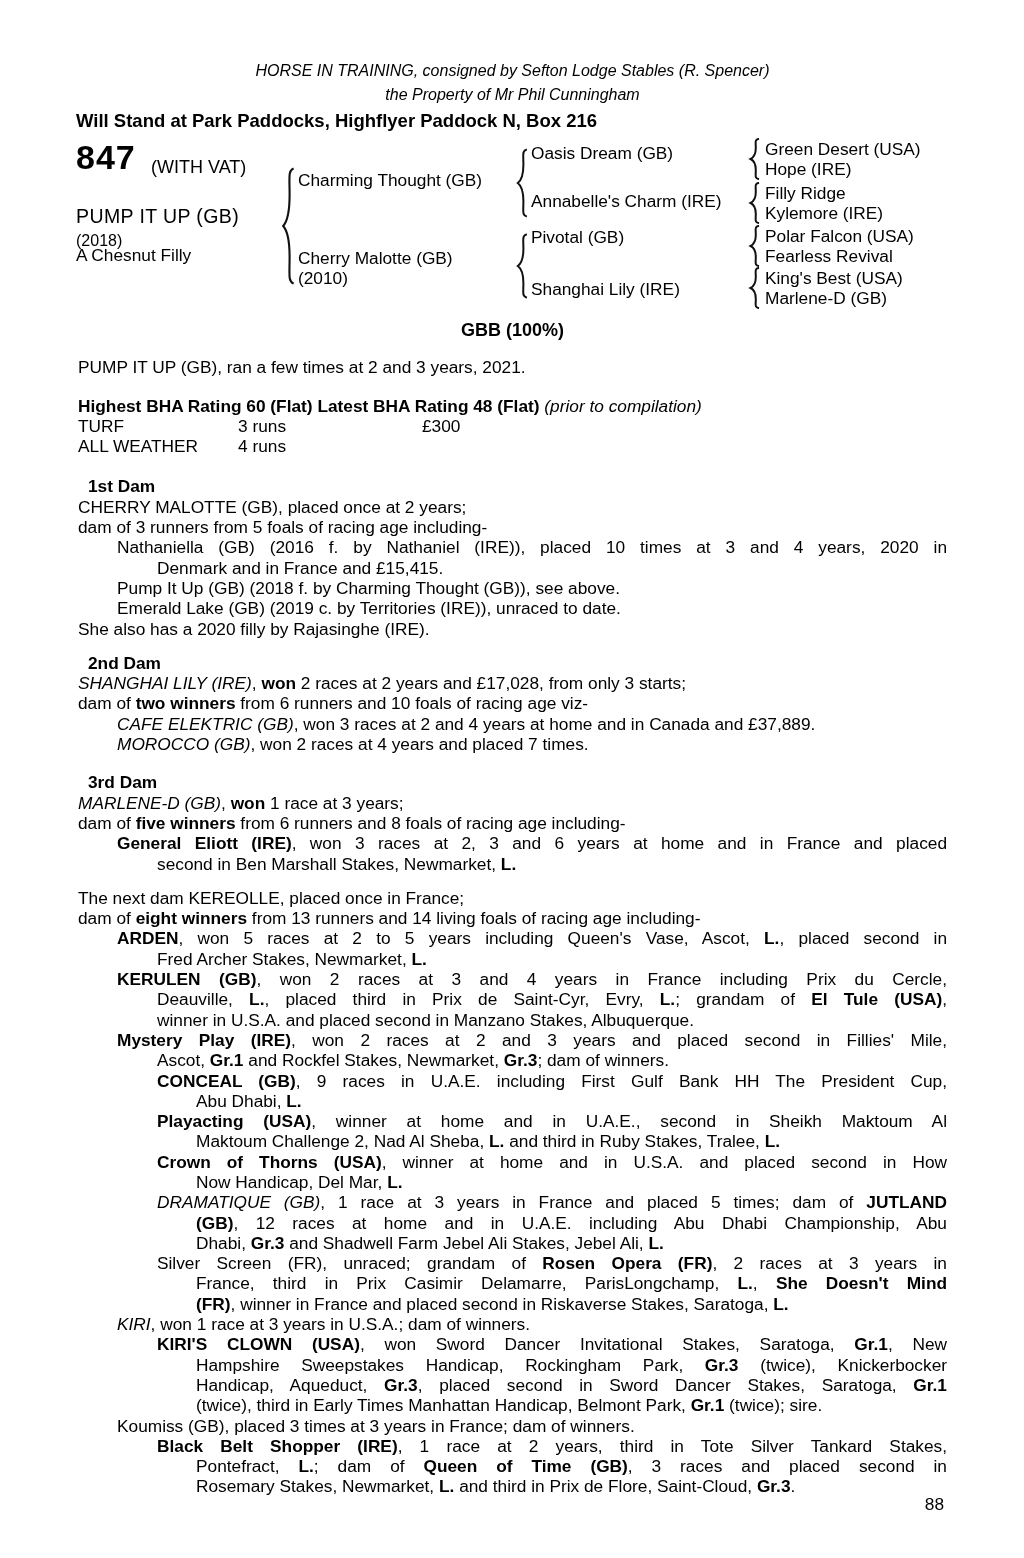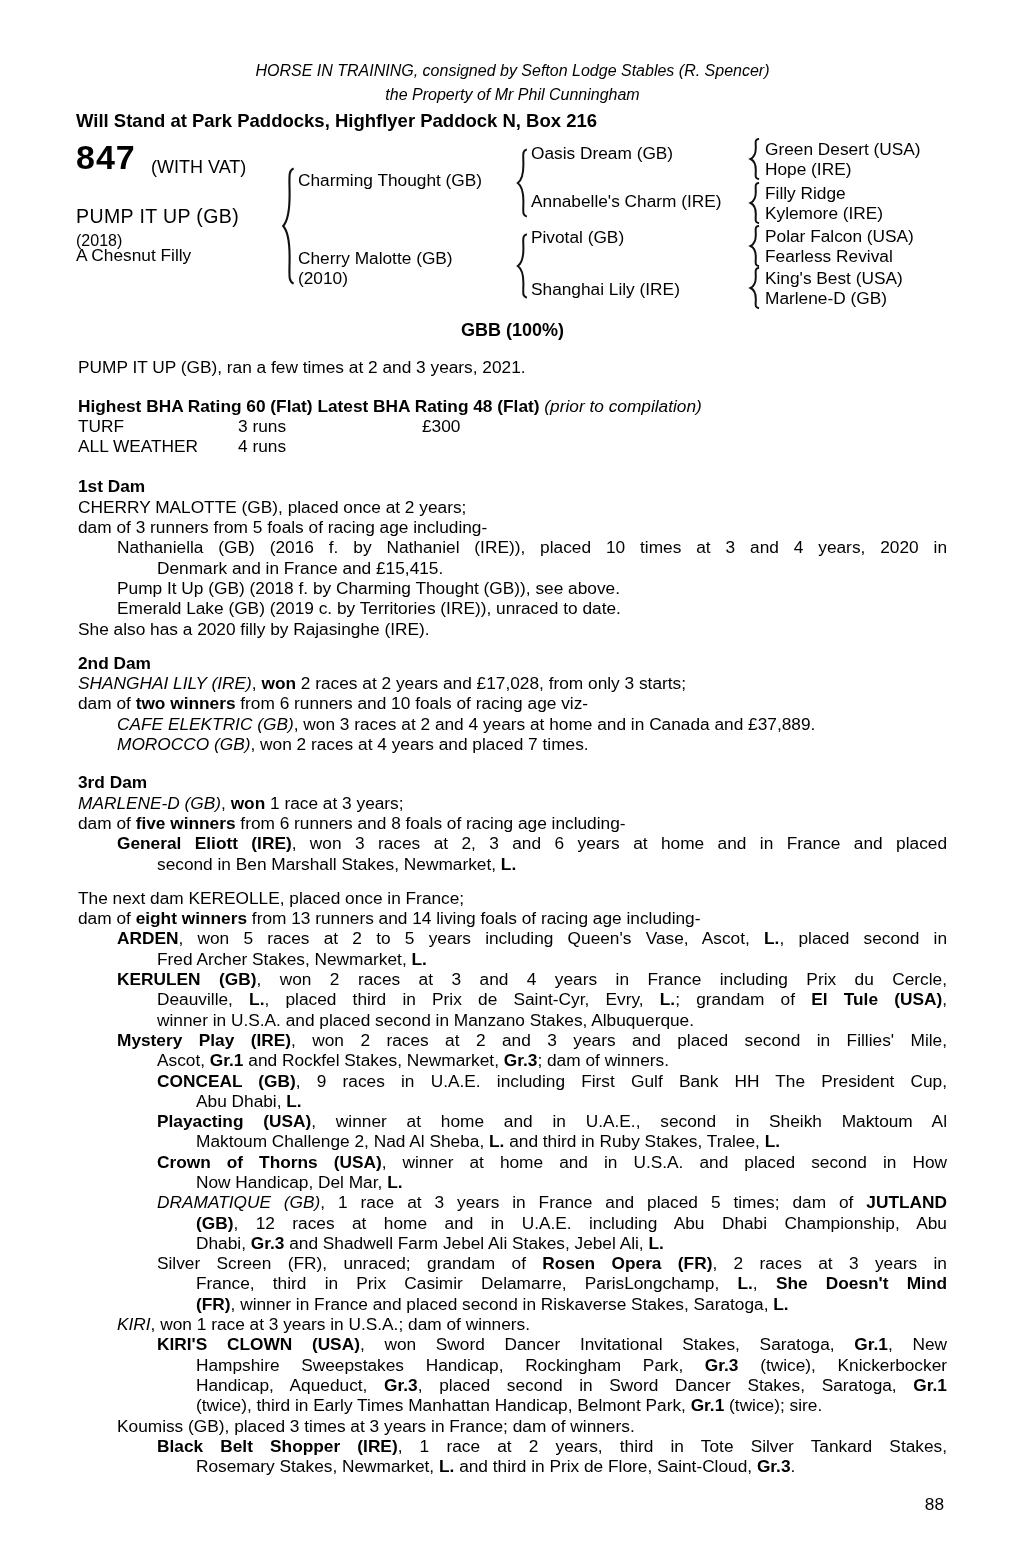--- a/index.html
+++ b/index.html
@@ -29,21 +29,21 @@
   .ratings-head{margin:18px 0 0;font-weight:bold;}
   .ratings-head .suffix{font-weight:normal;font-style:italic;}
   .rat-row{display:flex;}
   .rat-c1{width:160px;}
   .rat-c2{width:184px;}
   .rat-c3{flex:1;}
   .section{margin-top:20px;}
   .section.s2{margin-top:14px;}
   .section.s3{margin-top:18px;}
   .section.s4{margin-top:14px;}
-  .dam-head{font-weight:bold;}
+  .dam-head{font-weight:bold;margin-left:10px;}
   .line{text-align:justify;text-align-last:justify;}
   .line.last{text-align:left;text-align-last:left;}
   .lv0{padding-left:0;}
   .lv1{padding-left:39px;}
   .lv2{padding-left:79px;}
   .lv3{padding-left:118px;}
   .s-b{font-weight:bold;}
   .s-i{font-style:italic;}
   .pageno{position:absolute;right:80px;top:1494px;font-size:17.3px;}
 </style>
@@ -187,19 +187,20 @@
           <div class="line lv2"><span>Silver Screen (FR), unraced; grandam of </span><span class="s-b">Rosen Opera (FR)</span><span>, 2 races at 3 years in</span></div>
           <div class="line lv3"><span>France, third in Prix Casimir Delamarre, ParisLongchamp, </span><span class="s-b">L.</span><span>, </span><span class="s-b">She Doesn't Mind</span></div>
           <div class="line lv3 last"><span class="s-b">(FR)</span><span>, winner in France and placed second in Riskaverse Stakes, Saratoga, </span><span class="s-b">L.</span></div>
           <div class="line lv1 last"><span class="s-i">KIRI</span><span>, won 1 race at 3 years in U.S.A.; dam of winners.</span></div>
           <div class="line lv2"><span class="s-b">KIRI'S CLOWN (USA)</span><span>, won Sword Dancer Invitational Stakes, Saratoga, </span><span class="s-b">Gr.1</span><span>, New</span></div>
           <div class="line lv3"><span>Hampshire Sweepstakes Handicap, Rockingham Park, </span><span class="s-b">Gr.3</span><span> (twice), Knickerbocker</span></div>
           <div class="line lv3"><span>Handicap, Aqueduct, </span><span class="s-b">Gr.3</span><span>, placed second in Sword Dancer Stakes, Saratoga, </span><span class="s-b">Gr.1</span></div>
           <div class="line lv3 last"><span>(twice), third in Early Times Manhattan Handicap, Belmont Park, </span><span class="s-b">Gr.1</span><span> (twice); sire.</span></div>
           <div class="line lv1 last"><span>Koumiss (GB), placed 3 times at 3 years in France; dam of winners.</span></div>
           <div class="line lv2"><span class="s-b">Black Belt Shopper (IRE)</span><span>, 1 race at 2 years, third in Tote Silver Tankard Stakes,</span></div>
+          <div class="line lv3"><span>Pontefract, </span><span class="s-b">L.</span><span>; dam of </span><span class="s-b">Queen of Time (GB)</span><span>, 3 races and placed second in</span></div>
           <div class="line lv3 last"><span>Rosemary Stakes, Newmarket, </span><span class="s-b">L.</span><span> and third in Prix de Flore, Saint-Cloud, </span><span class="s-b">Gr.3</span><span>.</span></div>
         </div>
     </div>
   </div>
 
   <div class="pageno">88</div>
 </div>
 
 </body></html>

